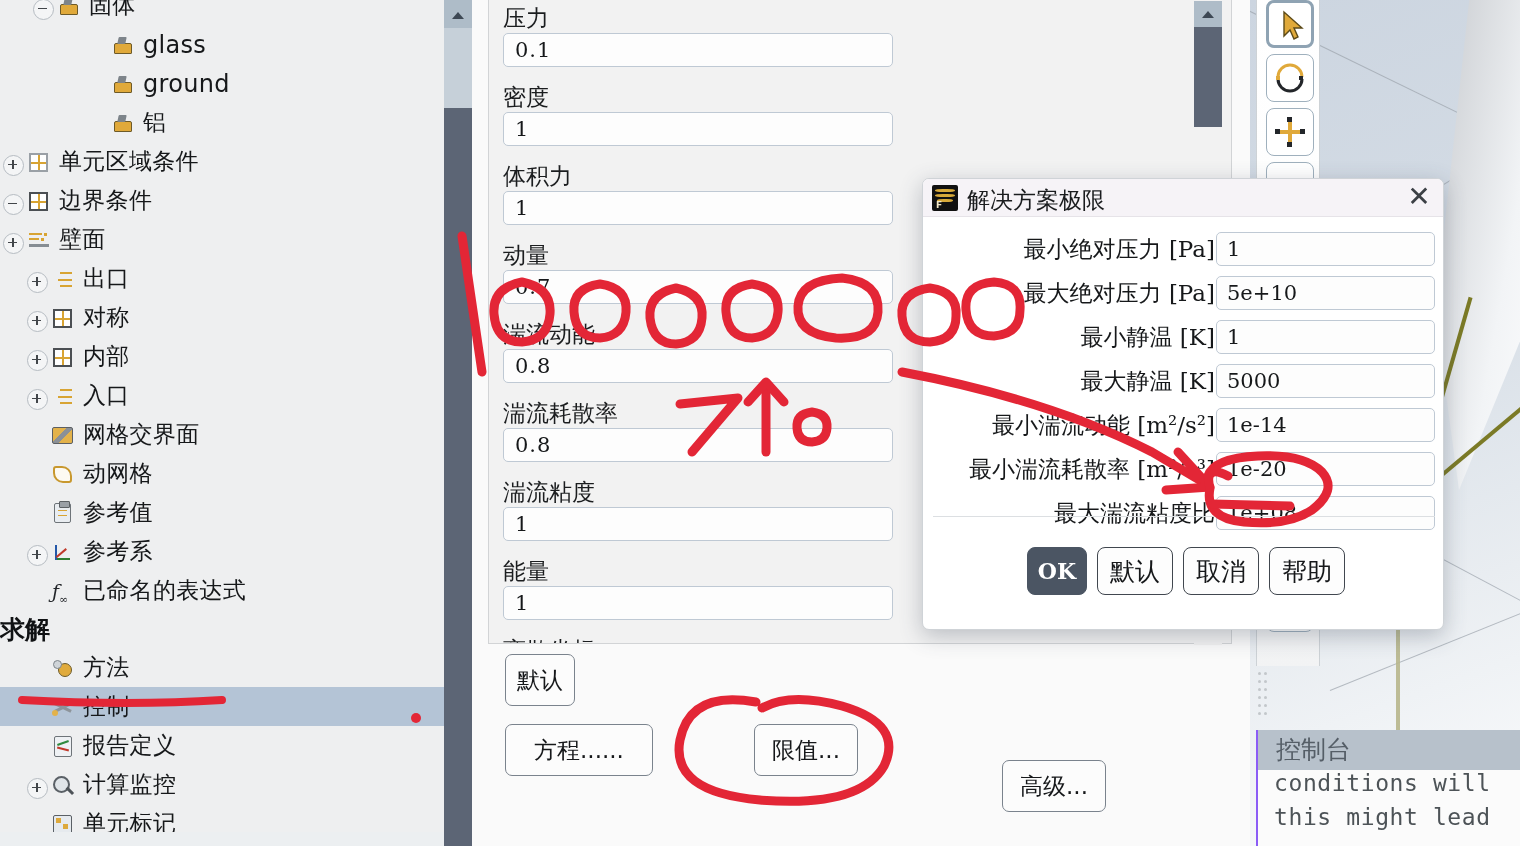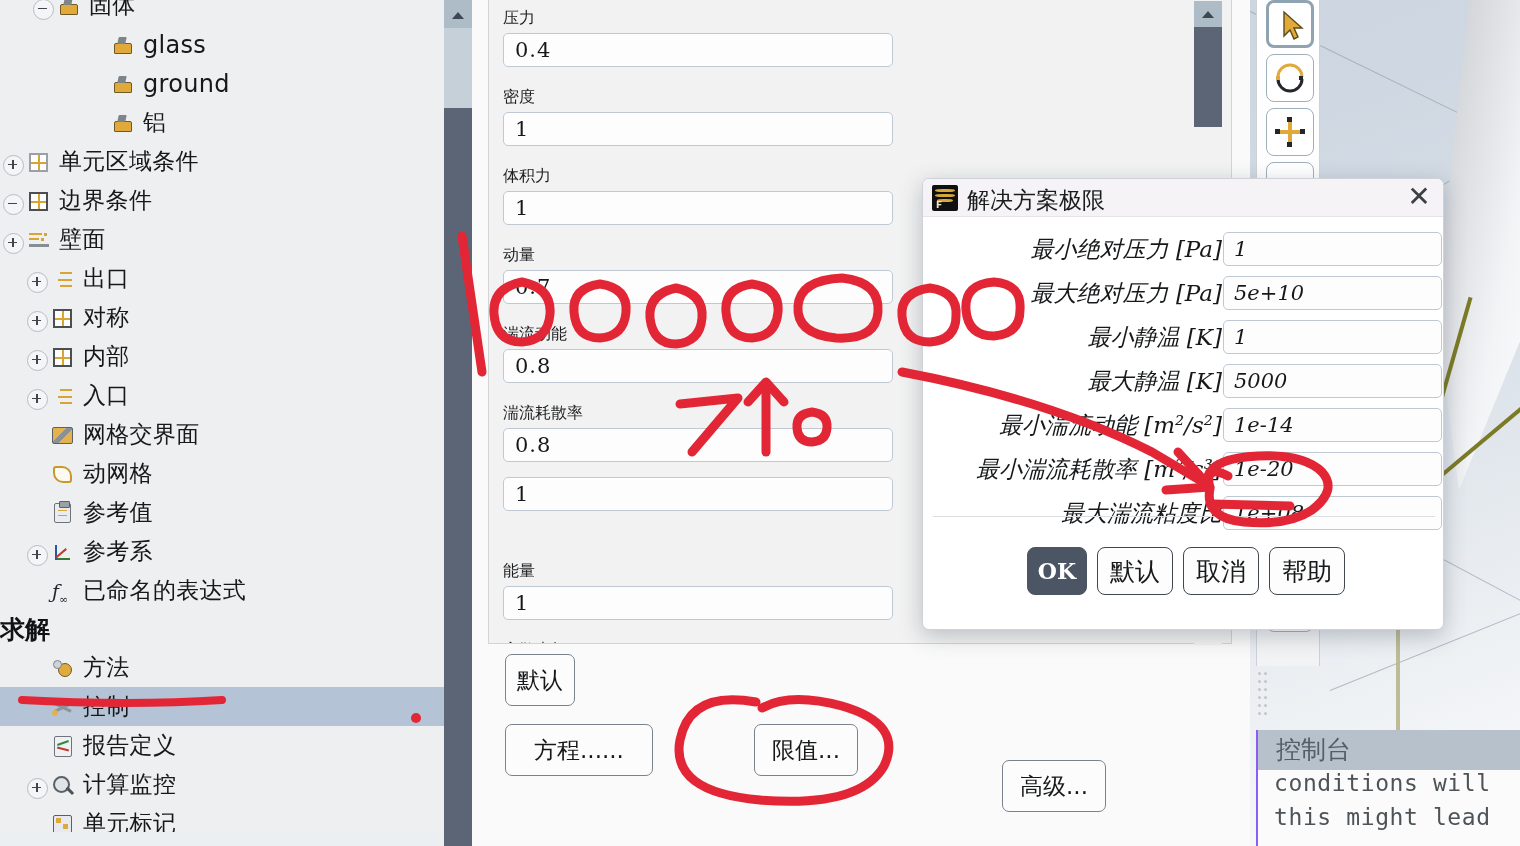--- a/index.html
+++ b/index.html
@@ -171,21 +171,21 @@
     position:absolute; left:472px; top:0; width:778px; height:846px;
     background:#fafafa;
   }
   #task-inner {
     position:absolute; left:16px; top:-6px; width:744px; height:650px;
     background:#f2f2f2; border:1px solid #d2d4d6;
     overflow:hidden;
   }
   .fld { position:absolute; left:14px; width:390px; }
   .fld .lab {
-    font-size:16px; color:#1b1d1f; line-height:30px;
+    font-size:23px; color:#1b1d1f; line-height:30px;
     font-family:"DejaVu Sans","Liberation Sans",sans-serif;
   }
   .fld .inp {
     height:34px; background:#fdfdfd; border:1px solid #bfc9d4; border-radius:5px;
     font-family:"DejaVu Serif", serif; font-size:21px; color:#16181a;
     line-height:32px; padding-left:11px; letter-spacing:1px;
   }
   #task-scroll {
     position:absolute; right:0; top:0; width:28px; height:644px; background:#f2f2f2;
   }
@@ -282,21 +282,21 @@
     font-size:9px; font-weight:bold; font-family:"DejaVu Sans",sans-serif; }
   #dialog .dtitle {
     position:absolute; left:44px; top:6px; font-size:23px; color:#1a1c1e;
     font-family:"DejaVu Sans","Liberation Sans",sans-serif;
   }
   #dialog .xbtn {
     position:absolute; right:10px; top:4px; width:32px; height:30px;
     color:#3c4045; font-size:28px; line-height:28px; text-align:center;
     font-family:"DejaVu Sans",sans-serif;
   }
-  .drow { position:absolute; left:8px; width:522px; height:44px;font-style:italic; }
+  .drow { position:absolute; left:1px; width:522px; height:44px; }
   .drow .dlab {
     position:absolute; right:231px; top:0; white-space:nowrap;
     font-size:23px; color:#16181a; line-height:34px;
     font-family:"DejaVu Serif","Liberation Serif",serif;
   }
   .drow .dinp {
     position:absolute; left:292px; top:0; width:219px; height:34px;
     background:#fdfdfd; border:1px solid #bfc9d4; border-radius:5px;
     font-family:"DejaVu Serif",serif; font-size:21px; color:#16181a;
     line-height:32px; padding-left:10px;
@@ -541,21 +541,21 @@
     <div class="btn-up"></div>
     <div class="track-top"></div>
     <div class="thumb"></div>
   </div>
 
   <div id="panel-fade"></div>
   <div id="task-panel">
     <div id="task-inner">
         <div class="fld" style="top:8px">
           <div class="lab">压力</div>
-          <div class="inp">0.4</div>
+          <div class="inp">0.1</div>
         </div>
         <div class="fld" style="top:87px">
           <div class="lab">密度</div>
           <div class="inp">1</div>
         </div>
         <div class="fld" style="top:166px">
           <div class="lab">体积力</div>
           <div class="inp">1</div>
         </div>
         <div class="fld" style="top:245px">
@@ -564,20 +564,21 @@
         </div>
         <div class="fld" style="top:324px">
           <div class="lab">湍流动能</div>
           <div class="inp">0.8</div>
         </div>
         <div class="fld" style="top:403px">
           <div class="lab">湍流耗散率</div>
           <div class="inp">0.8</div>
         </div>
         <div class="fld" style="top:482px">
+          <div class="lab">湍流粘度</div>
           <div class="inp">1</div>
         </div>
         <div class="fld" style="top:561px">
           <div class="lab">能量</div>
           <div class="inp">1</div>
         </div>
         <div class="fld" style="top:640px">
           <div class="lab">离散坐标</div>
         </div>
       </div>

